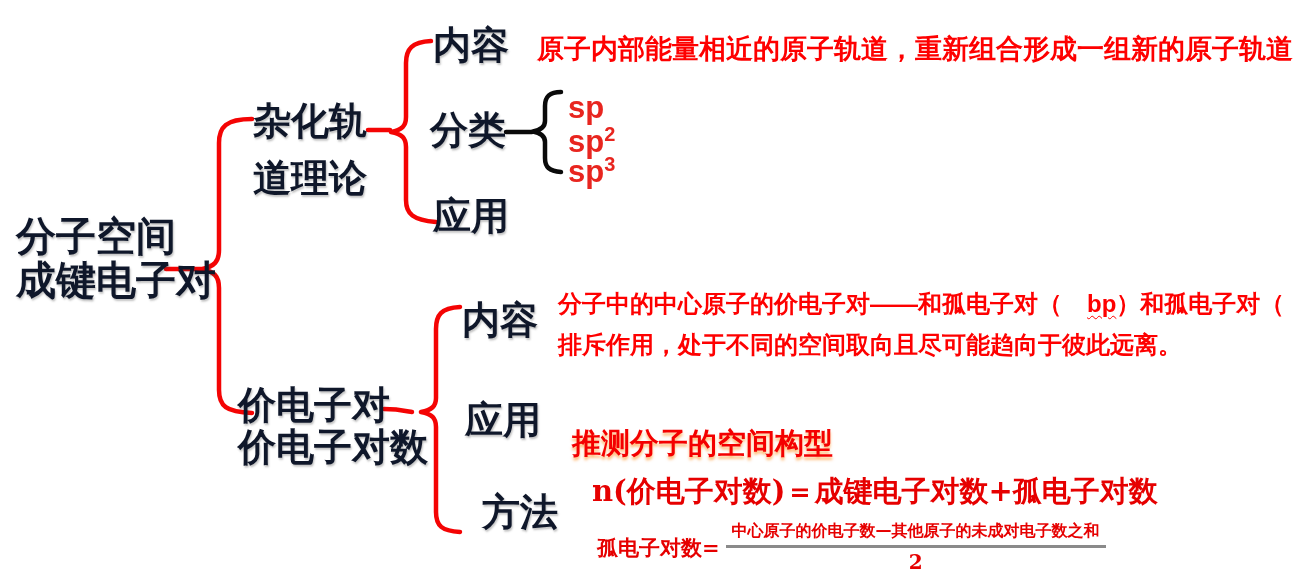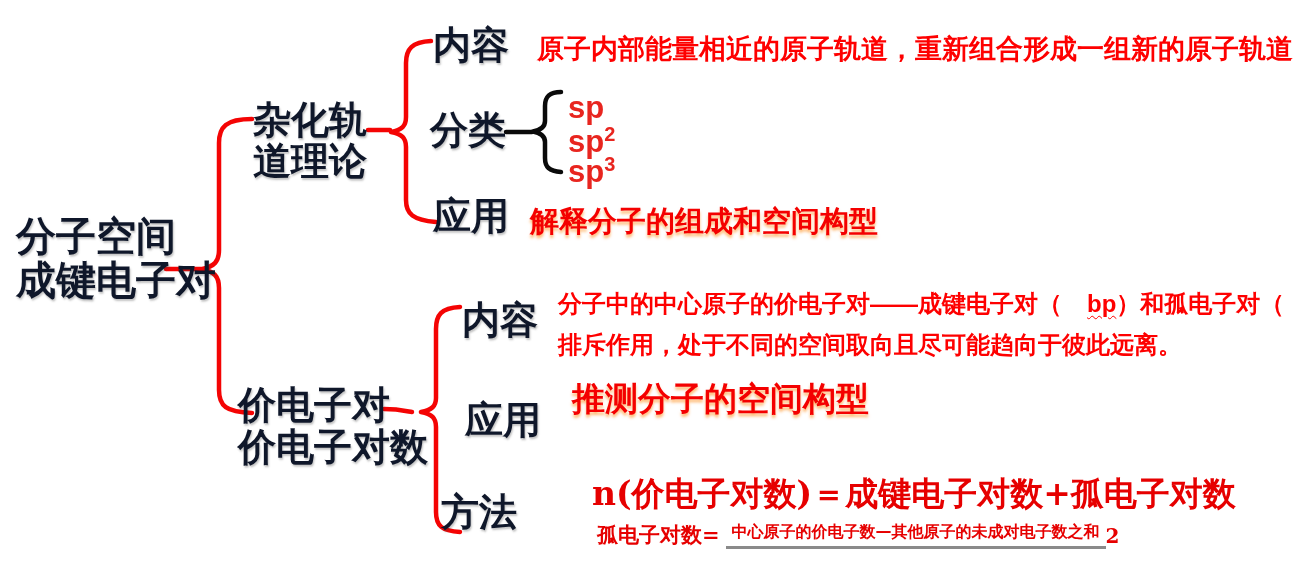--- a/index.html
+++ b/index.html
@@ -29,24 +29,24 @@
     text-decoration-style:wavy;
     text-decoration-color:#ff0000;
     text-decoration-thickness:1px;
     text-underline-offset:3px;
     margin-left:25px;
   }
   .formula{
     font-family:"DejaVu Serif","Liberation Serif",serif;
     color:#e60000;font-weight:700;
   }
-  .formula1{font-size:33px;}
+  .formula1{font-size:29px;}
   .formula2{display:flex;align-items:center;}
   .formula2 .f2-label{font-size:21px;margin-right:6px;margin-left:19px;}
-  .fraction{display:inline-flex;flex-direction:row;align-items:center;justify-content:center;}
+  .fraction{display:inline-flex;flex-direction:column;align-items:center;justify-content:center;}
   .fraction .num{font-size:16px;padding:0 6px 3px;border-bottom:3px solid #8a8a8a;}
   .fraction .den{font-size:20px;padding-top:2px;}
 </style>
 </head>
 <body>
 
 <div class="stage">
 
   <svg class="connectors" viewBox="0 0 1302 581">
 
@@ -67,49 +67,48 @@
 
     <g stroke="#f40404" stroke-width="4.5" fill="none" stroke-linecap="round" stroke-linejoin="round">
       <path d="M384,409 C398,409 406,411 412,412"></path>
       <path d="M460,307 C441,308 436,315 436,329 L436,398 C436,406 432,410 421,412 C432,414 436,418 436,427 L436,512 C436,526 442,531 460,532"></path>
     </g>
   </svg>
 
   <div class="abs node-black multiline" style="left:16px;top:214px;">分子空间
 成键电子对</div>
 
-  <div class="abs node-black multiline" style="left:253px;top:100px;font-size:38px;line-height:41px;">杂化轨
+  <div class="abs node-black multiline" style="left:253px;top:93px;font-size:38px;line-height:57px;">杂化轨
 道理论</div>
 
   <div class="abs node-black label38" style="left:433px;top:25px;">内容</div>
   <div class="abs red-note" style="left:537px;top:31px;font-size:27px;">原子内部能量相近的原子轨道，重新组合形成一组新的原子轨道</div>
 
   <div class="abs node-black label38" style="left:430px;top:110px;">分类</div>
 
   <div class="abs sp-item" style="left:568px;top:84px;"><span>sp</span><sup></sup></div>
   <div class="abs sp-item" style="left:568px;top:118px;"><span>sp</span><sup>2</sup></div>
   <div class="abs sp-item" style="left:568px;top:148px;"><span>sp</span><sup>3</sup></div>
 
   <div class="abs node-black label38" style="left:433px;top:196px;">应用</div>
-  <div class="abs red-note-shadow" style="left:530px;top:202px;font-size:29px;">解释分子的组成和空间构型</div>
 
   <div class="abs node-black multiline" style="left:238px;top:384px;font-size:38px;line-height:42px;">价电子对
 价电子对数</div>
 
   <div class="abs node-black label38" style="left:462px;top:300px;">内容</div>
 
   <div class="abs red-note" style="left:558px;top:283px;font-size:24px;line-height:41px;">
-    <div><span>分子中的中心原子的价电子对——成键电子对（</span><span class="wavy">bp</span><span>）和孤电子对（</span><span class="wavy">lp</span><span>）由于相互</span></div>
+    <div><span>分子中的中心原子的价电子对——和孤电子对（</span><span class="wavy">bp</span><span>）和孤电子对（</span><span class="wavy">lp</span><span>）由于相互</span></div>
     <div>排斥作用，处于不同的空间取向且尽可能趋向于彼此远离。</div>
   </div>
 
   <div class="abs node-black label38" style="left:465px;top:400px;">应用</div>
-  <div class="abs red-note-shadow" style="left:572px;top:377px;font-size:33px;">推测分子的空间构型</div>
+  <div class="abs red-note-shadow" style="left:572px;top:424px;font-size:29px;">推测分子的空间构型</div>
 
-  <div class="abs node-black label38" style="left:441px;top:492px;">方法</div>
+  <div class="abs node-black label38" style="left:482px;top:492px;">方法</div>
 
   <div class="abs formula formula1" style="left:592px;top:472px;">n(价电子对数)＝成键电子对数+孤电子对数</div>
 
   <div class="abs formula formula2" style="left:578px;top:521px;">
     <span class="f2-label">孤电子对数=</span>
     <span class="fraction">
       <span class="num">中心原子的价电子数—其他原子的未成对电子数之和</span>
       <span class="den">2</span>
     </span>
   </div>

